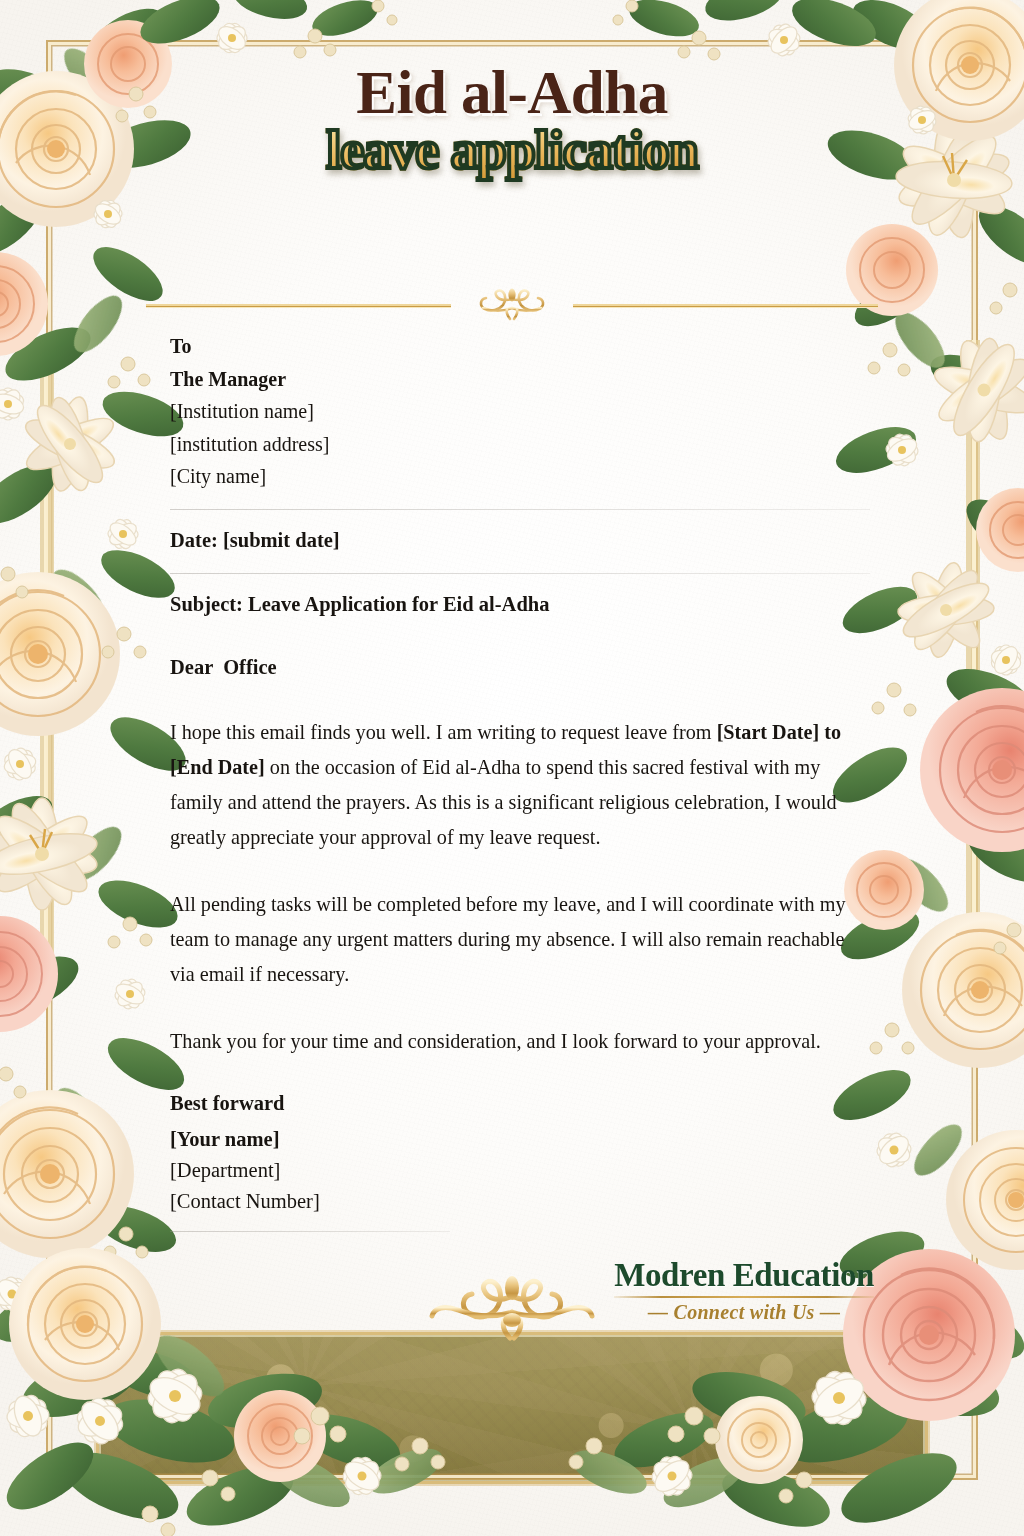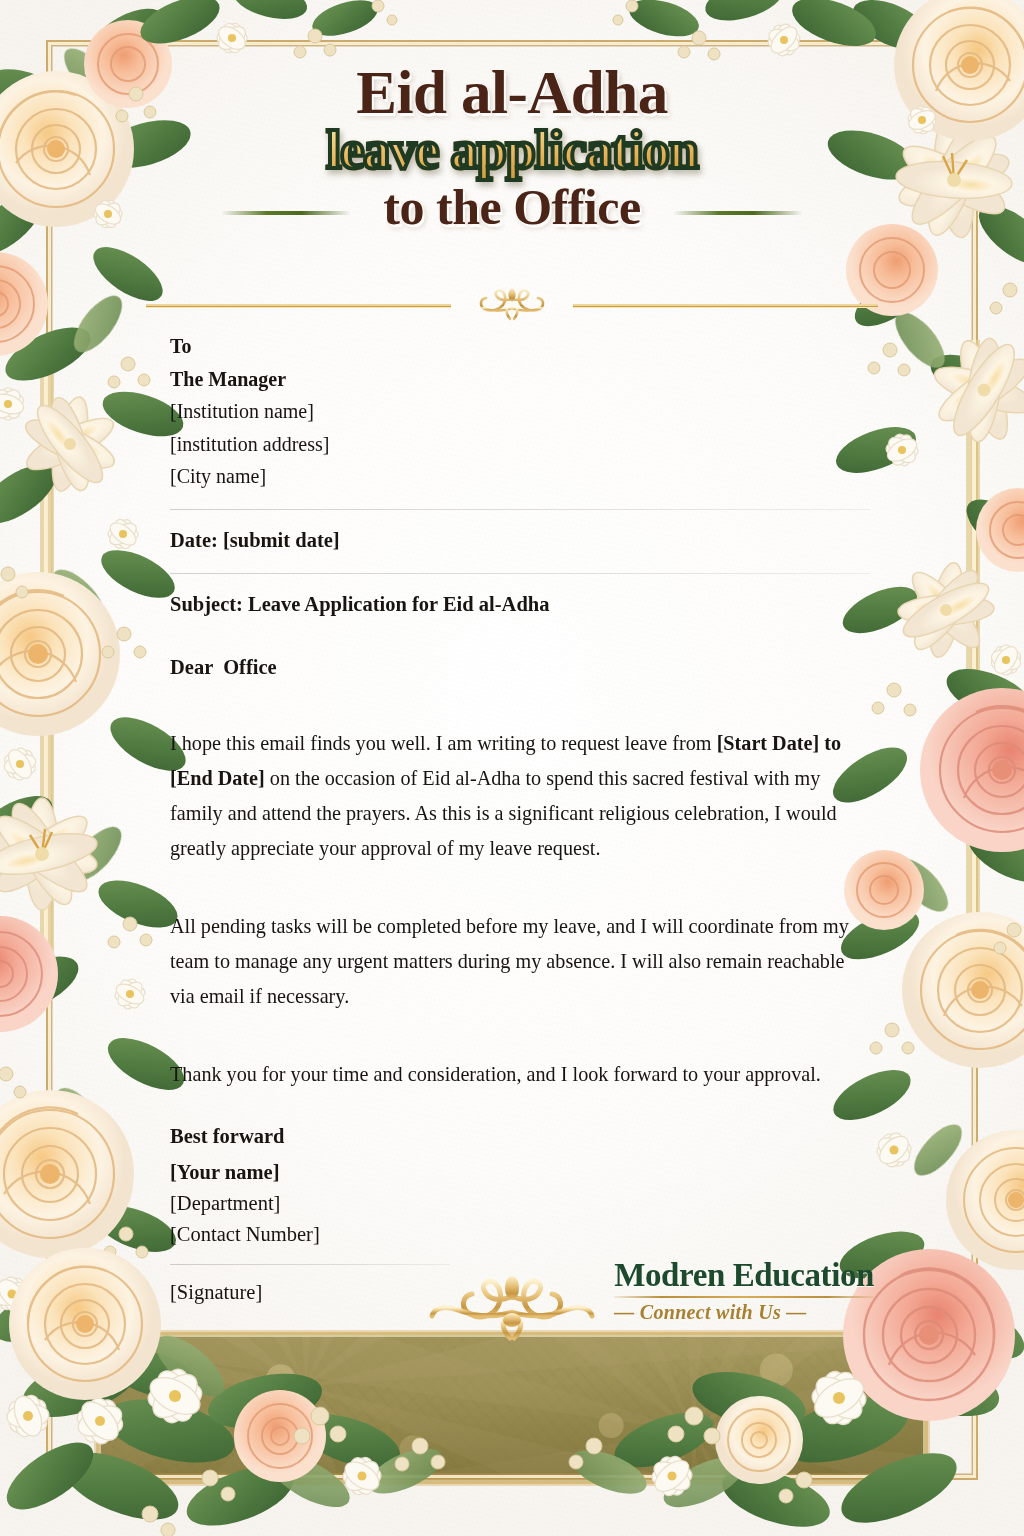--- a/index.html
+++ b/index.html
@@ -173,33 +173,33 @@
     background:linear-gradient(90deg, rgba(150,145,138,.42), rgba(160,155,148,.30) 60%, rgba(170,165,158,.16));
     margin:16px 0 14px;
   }
   .rule.short{ width:280px; margin:14px 0 12px; }
   .line-date{ font-size:20.5px; line-height:1.6; }
   .subject{ font-size:20.5px; font-weight:bold; line-height:1.6; margin-top:2px; }
   .salut{ font-size:20.5px; font-weight:bold; line-height:1.6; margin-top:30px; white-space:pre; }
   .para{
     font-size:20.2px;
     line-height:1.73;
-    margin-top:43px;
+    margin-top:32px;
     text-align:left;
   }
   .sign-off{ font-size:20.5px; font-weight:bold; margin-top:28px; line-height:1.6; }
   .sig-lines{ font-size:20.5px; line-height:1.52; margin-top:4px; }
   .sig-name{ font-weight:bold; }
   .signature{ font-size:20.5px; line-height:1.5; }
 
   
   .logo{
     position:absolute;
     right:150px; bottom:212px;
-    text-align:left;
+    text-align:center;
     z-index:6;
   }
   .logo-name{
     font-family:"Liberation Serif", serif;
     font-weight:bold;
     font-size:33px;
     letter-spacing:-.4px;
     color:#1d4a2c;
     line-height:1.04;
     text-shadow:0 1px 0 rgba(255,255,255,.8);
@@ -245,21 +245,20 @@
     </g>
     <ellipse cx="150" cy="12" rx="7" ry="12" fill="url(#crestG)"></ellipse>
     <ellipse cx="150" cy="44" rx="9" ry="7" fill="url(#crestG)"></ellipse>
   </svg>
 
   <div class="gold-frame"></div>
 
   <div class="title-block">
     <div class="t-line1">Eid al-Adha</div>
     <div class="t-line2">leave application</div>
-    <div><span class="t-line3">to the Office</span></div>
   </div>
 
   <div class="divider">
     <div class="div-rule"></div>
     <svg class="div-orn" viewBox="0 0 118 36">
       <defs>
         <linearGradient id="ornG" x1="0" y1="0" x2="0" y2="1">
           <stop offset="0%" stop-color="#fbecc4"></stop>
             <stop offset="40%" stop-color="#e7c27c"></stop>
           <stop offset="75%" stop-color="#c59541"></stop>
@@ -295,35 +294,34 @@
     </div>
 
     <div class="rule"></div>
 
     <div class="subject">Subject: Leave Application for Eid al-Adha</div>
 
     <div class="salut">Dear  Office</div>
 
     <p class="para"><span>I hope this email finds you well. I am writing to request leave from </span><span class="b">[Start Date] to [End Date]</span><span> on the occasion of Eid al-Adha to spend this sacred festival with my family and attend the prayers. As this is a significant religious celebration, I would greatly appreciate your approval of my leave request.</span></p>
 
-    <p class="para">All pending tasks will be completed before my leave, and I will coordinate from my team to manage any urgent matters during my absence. I will also remain reachable via email if necessary.</p>
+    <p class="para">All pending tasks will be completed before my leave, and I will coordinate with my team to manage any urgent matters during my absence. I will also remain reachable via email if necessary.</p>
 
     <p class="para">Thank you for your time and consideration, and I look forward to your approval.</p>
 
     <div class="sign-off">Best forward</div>
 
     <div class="sig-lines">
       <div class="sig-name">[Your name]</div>
       <div>[Department]</div>
       <div>[Contact Number]</div>
     </div>
 
     <div class="rule short"></div>
 
-    <div class="signature">[Signature]</div>
   </div>
 
   <div class="logo">
     <div class="logo-name">Modren Education</div>
     <div class="logo-rule"></div>
     <div class="logo-tag">— Connect with Us —</div>
   </div>
 
   <svg class="floral fl-left" viewBox="0 0 300 1460" preserveAspectRatio="none">
     <defs>

